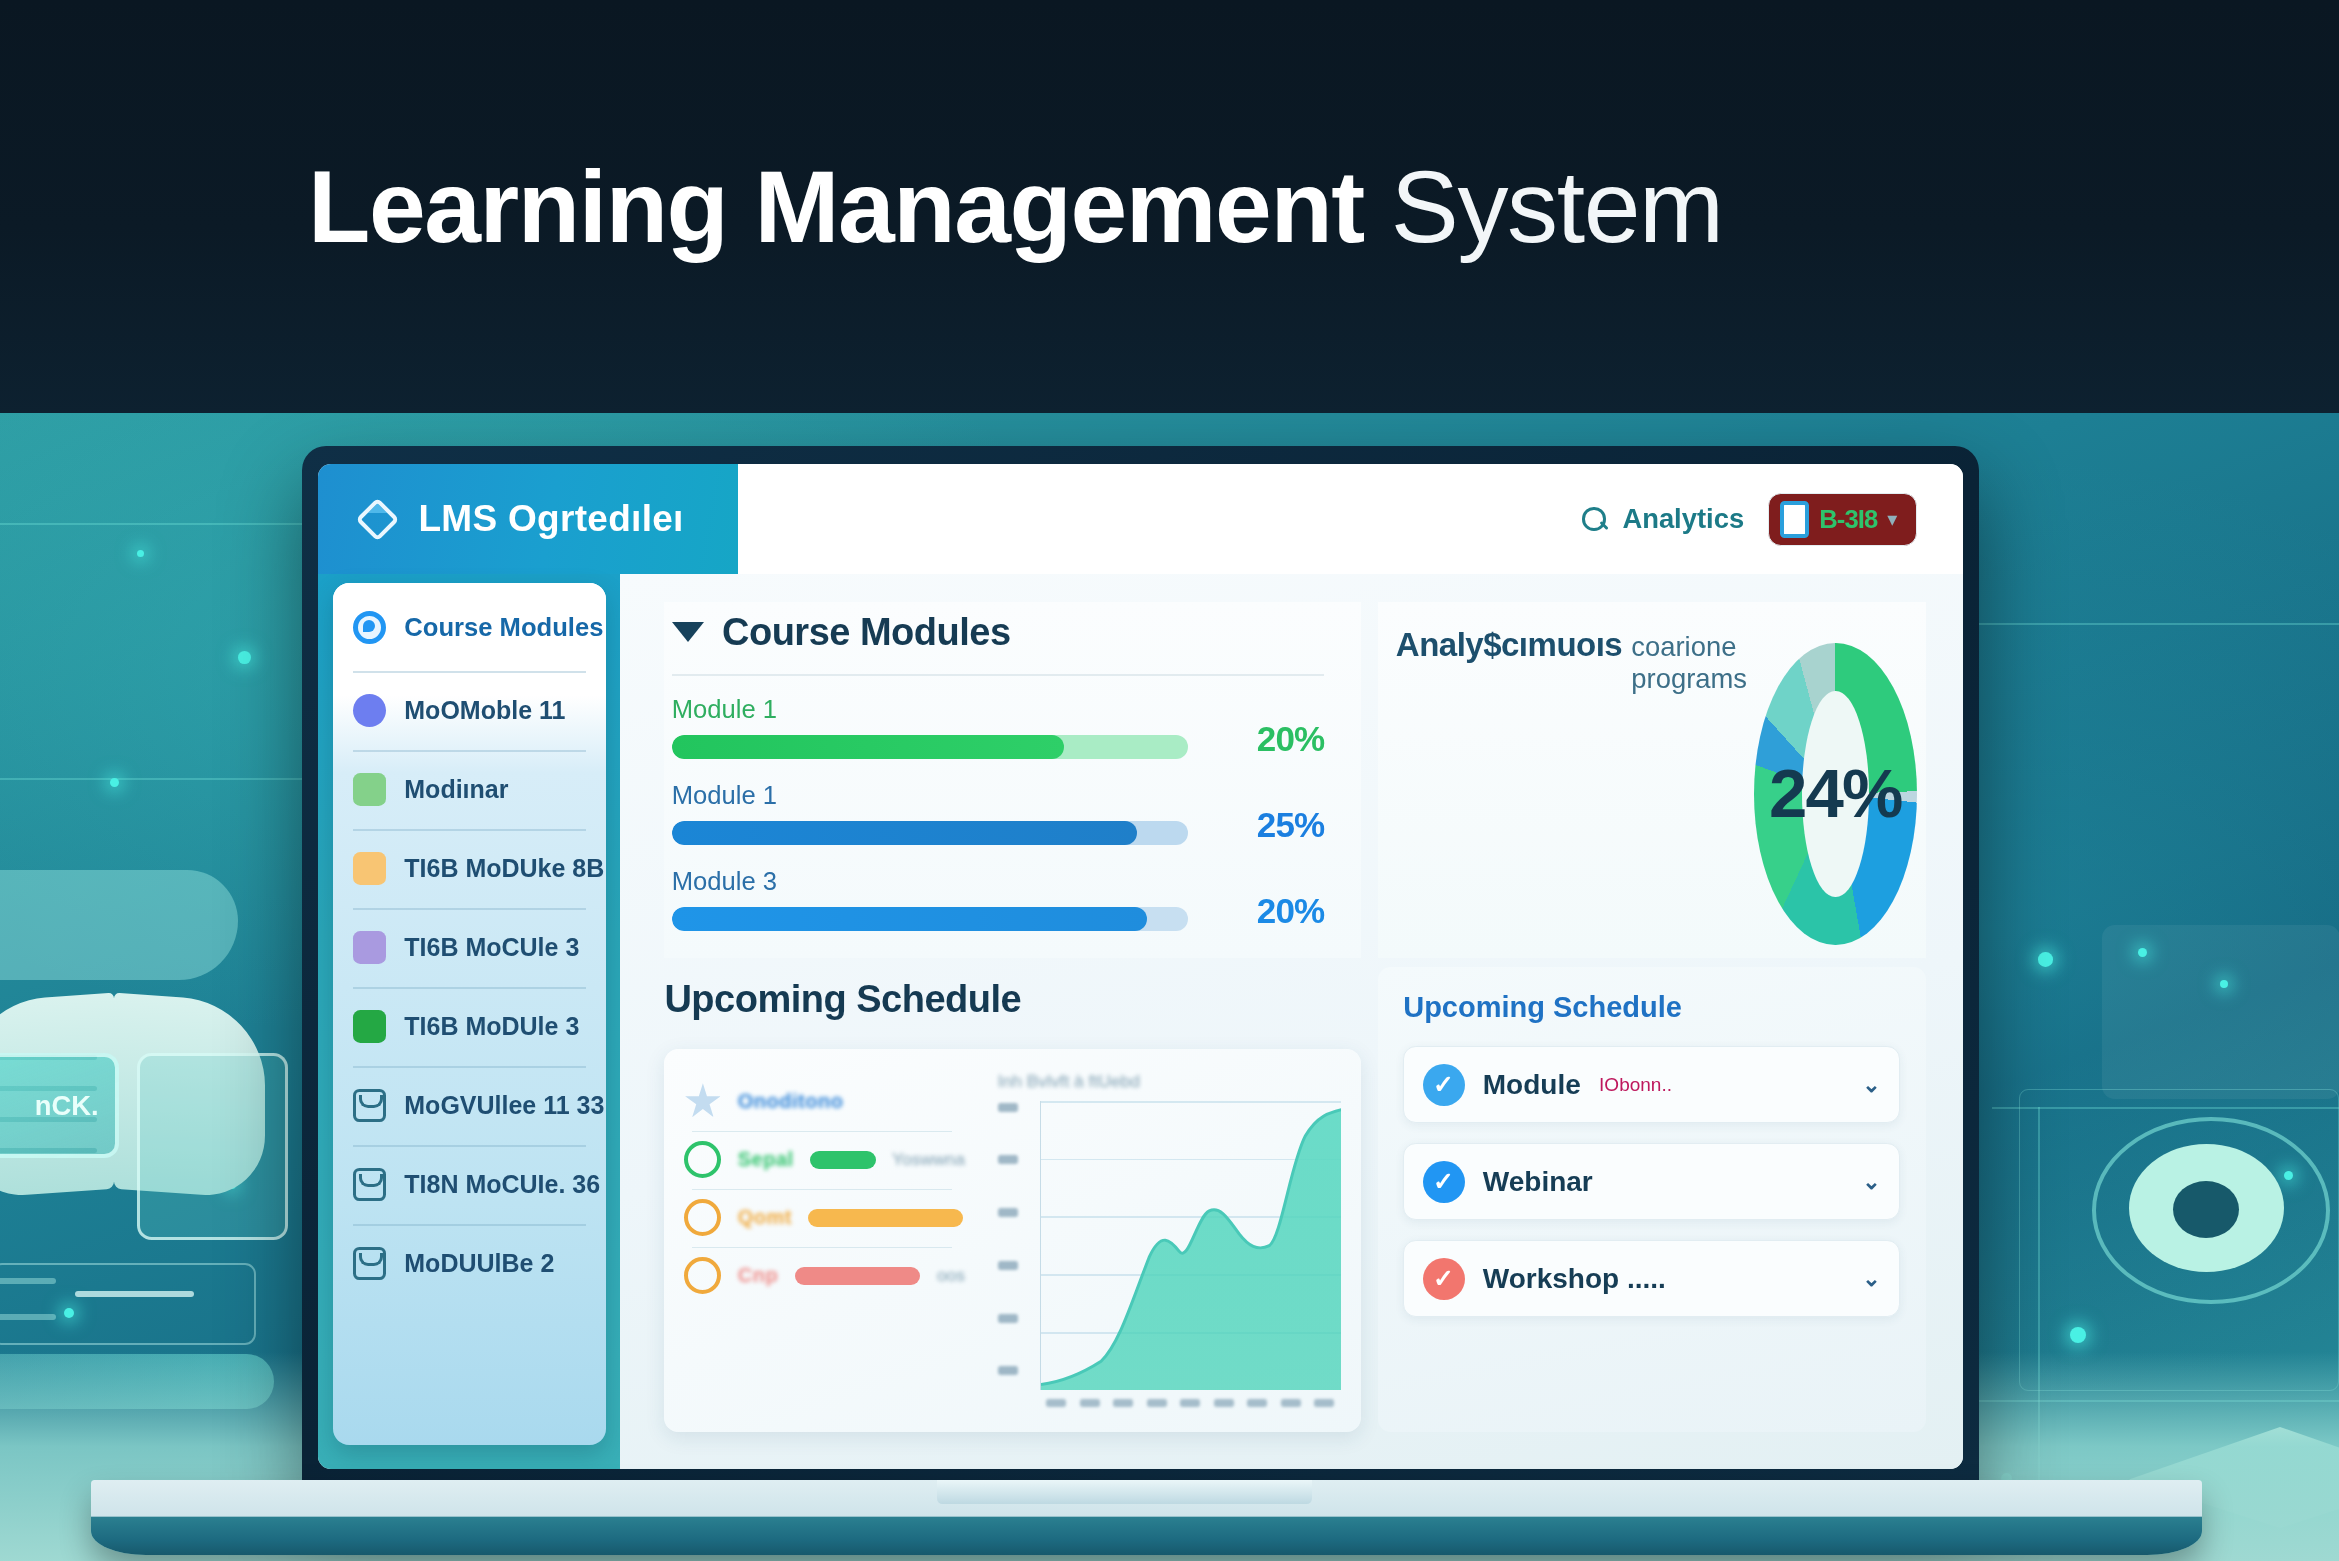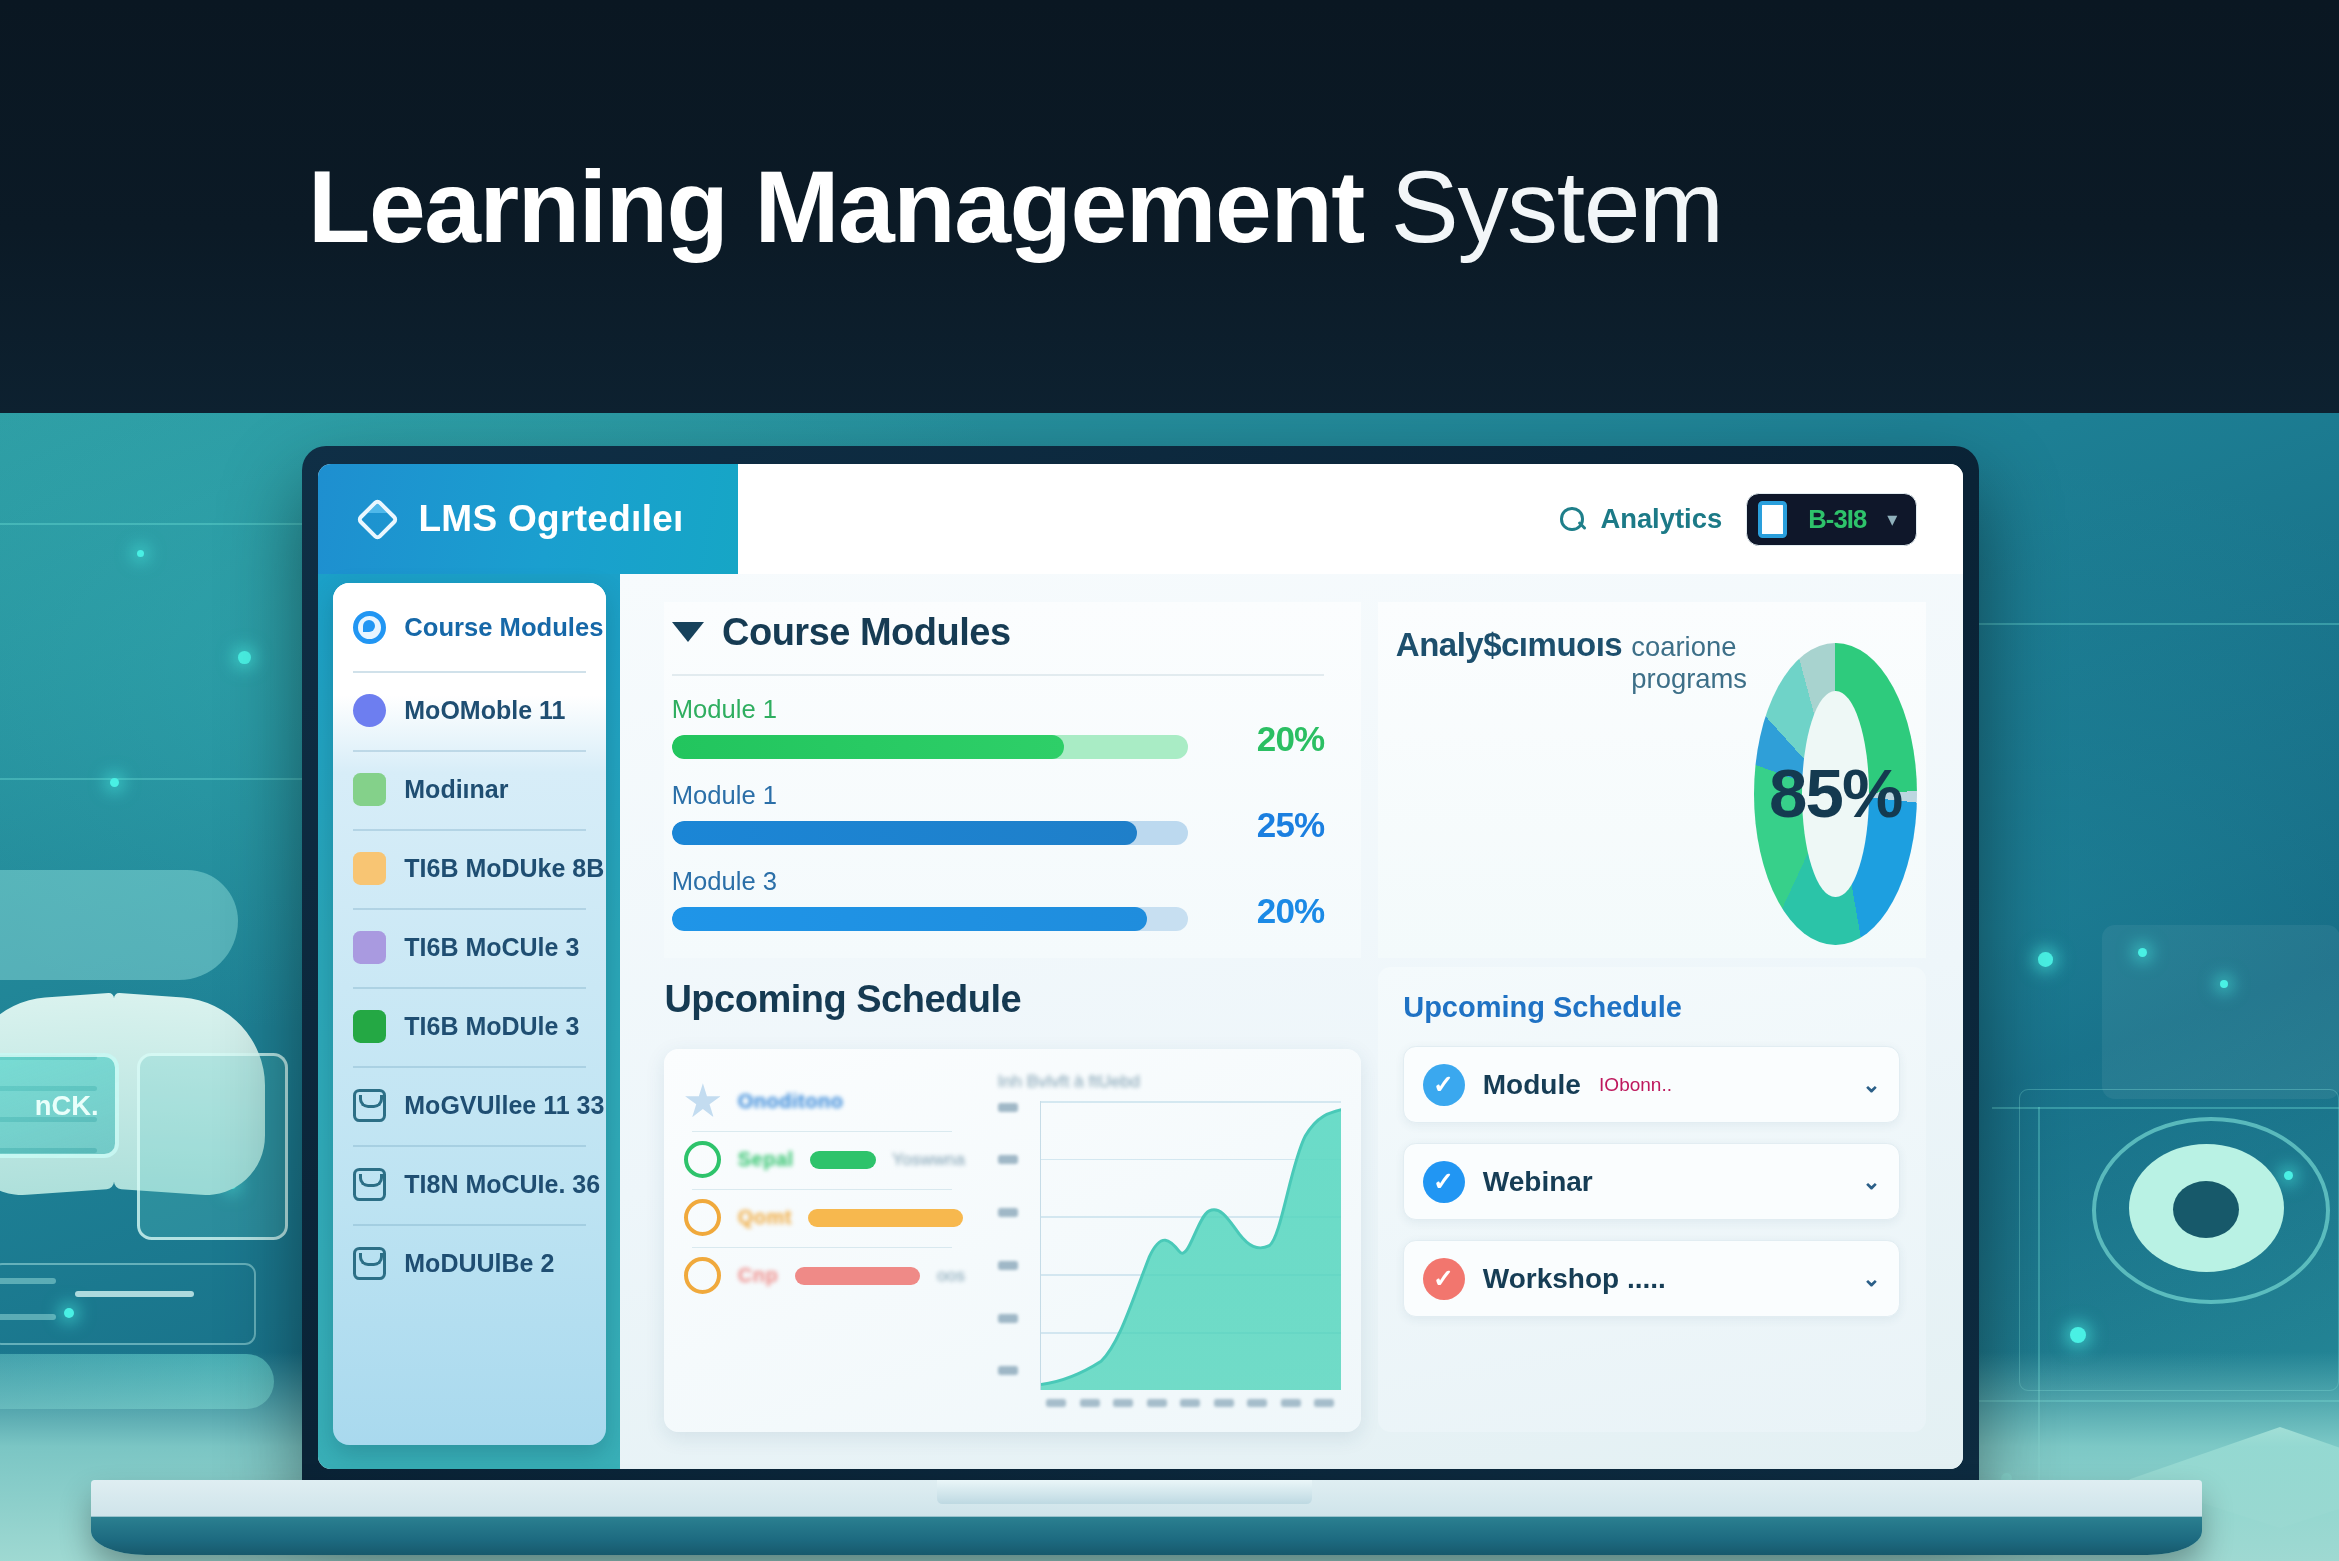--- a/index.html
+++ b/index.html
@@ -141,22 +141,22 @@
     gap: 24px; padding-right: 46px;
   }
   .search-wrap { display: flex; align-items: center; gap: 14.6px; }
   .search-icon { width: 27.4px; height: 27.4px; position: relative; flex: 0 0 27.4px; }
   .search-icon::before { content: ""; position: absolute; left: 1.8px; top: 1.8px; width: 17.4px; height: 17.4px;
     border: 3.2px solid #1f7f8a; border-radius: 50%; }
   .search-icon::after { content: ""; position: absolute; left: 18.3px; top: 18.3px; width: 10px; height: 3.2px;
     background: #1f7f8a; transform: rotate(45deg); border-radius: 1.8px; }
   .topbar-label { font-size: 27.4px; font-weight: 700; color: #1c7a87; }
   .top-pill {
-    display: flex; align-items: center; gap: 21px; padding: 7.3px 18.3px 7.3px 11px;
-    border: 1.8px solid #e3edf1; border-radius: 12.8px; background: #0f172a; justify-content: flex-end;
+    display: flex; align-items: center; gap: 10px; padding: 7.3px 18.3px 7.3px 11px;
+    border: 1.8px solid #e3edf1; border-radius: 12.8px; background: #7f1d1d; justify-content: flex-end;
   }
   .doc-icon { width: 29px; height: 37px; border: 4.6px solid #2a9fdc; border-radius: 4.6px; background: #ffffff; }
   .top-badge { font-size: 25.6px; font-weight: 800; color: #2ec36b; letter-spacing: -0.9px; }
   .top-caret { font-size: 20px; color: #8fb0bb; }
 
   
   .app-body { flex: 1; display: flex; min-height: 0; }
 
   
   .sidebar {
@@ -461,21 +461,21 @@
                   <div class="prog-pct" style="color:#1b8ae6;">20%</div>
                 </div>
               </div>
 
               <div class="analytics-card">
                 <div class="an-title">Analy$cımuoıs</div>
                 <div class="an-sub">coarione programs</div>
                 <div class="donut-wrap">
                   <div class="donut"></div>
                   <div class="donut-hole">
-                    <span class="donut-pct">85%</span>
+                    <span class="donut-pct">24%</span>
                   </div>
                 </div>
               </div>
             </div>
 
             <div class="row-bot">
 
               <div class="sched-left">
                 <div class="sched-title">Upcoming Schedule</div>
                 <div class="sched-card">

